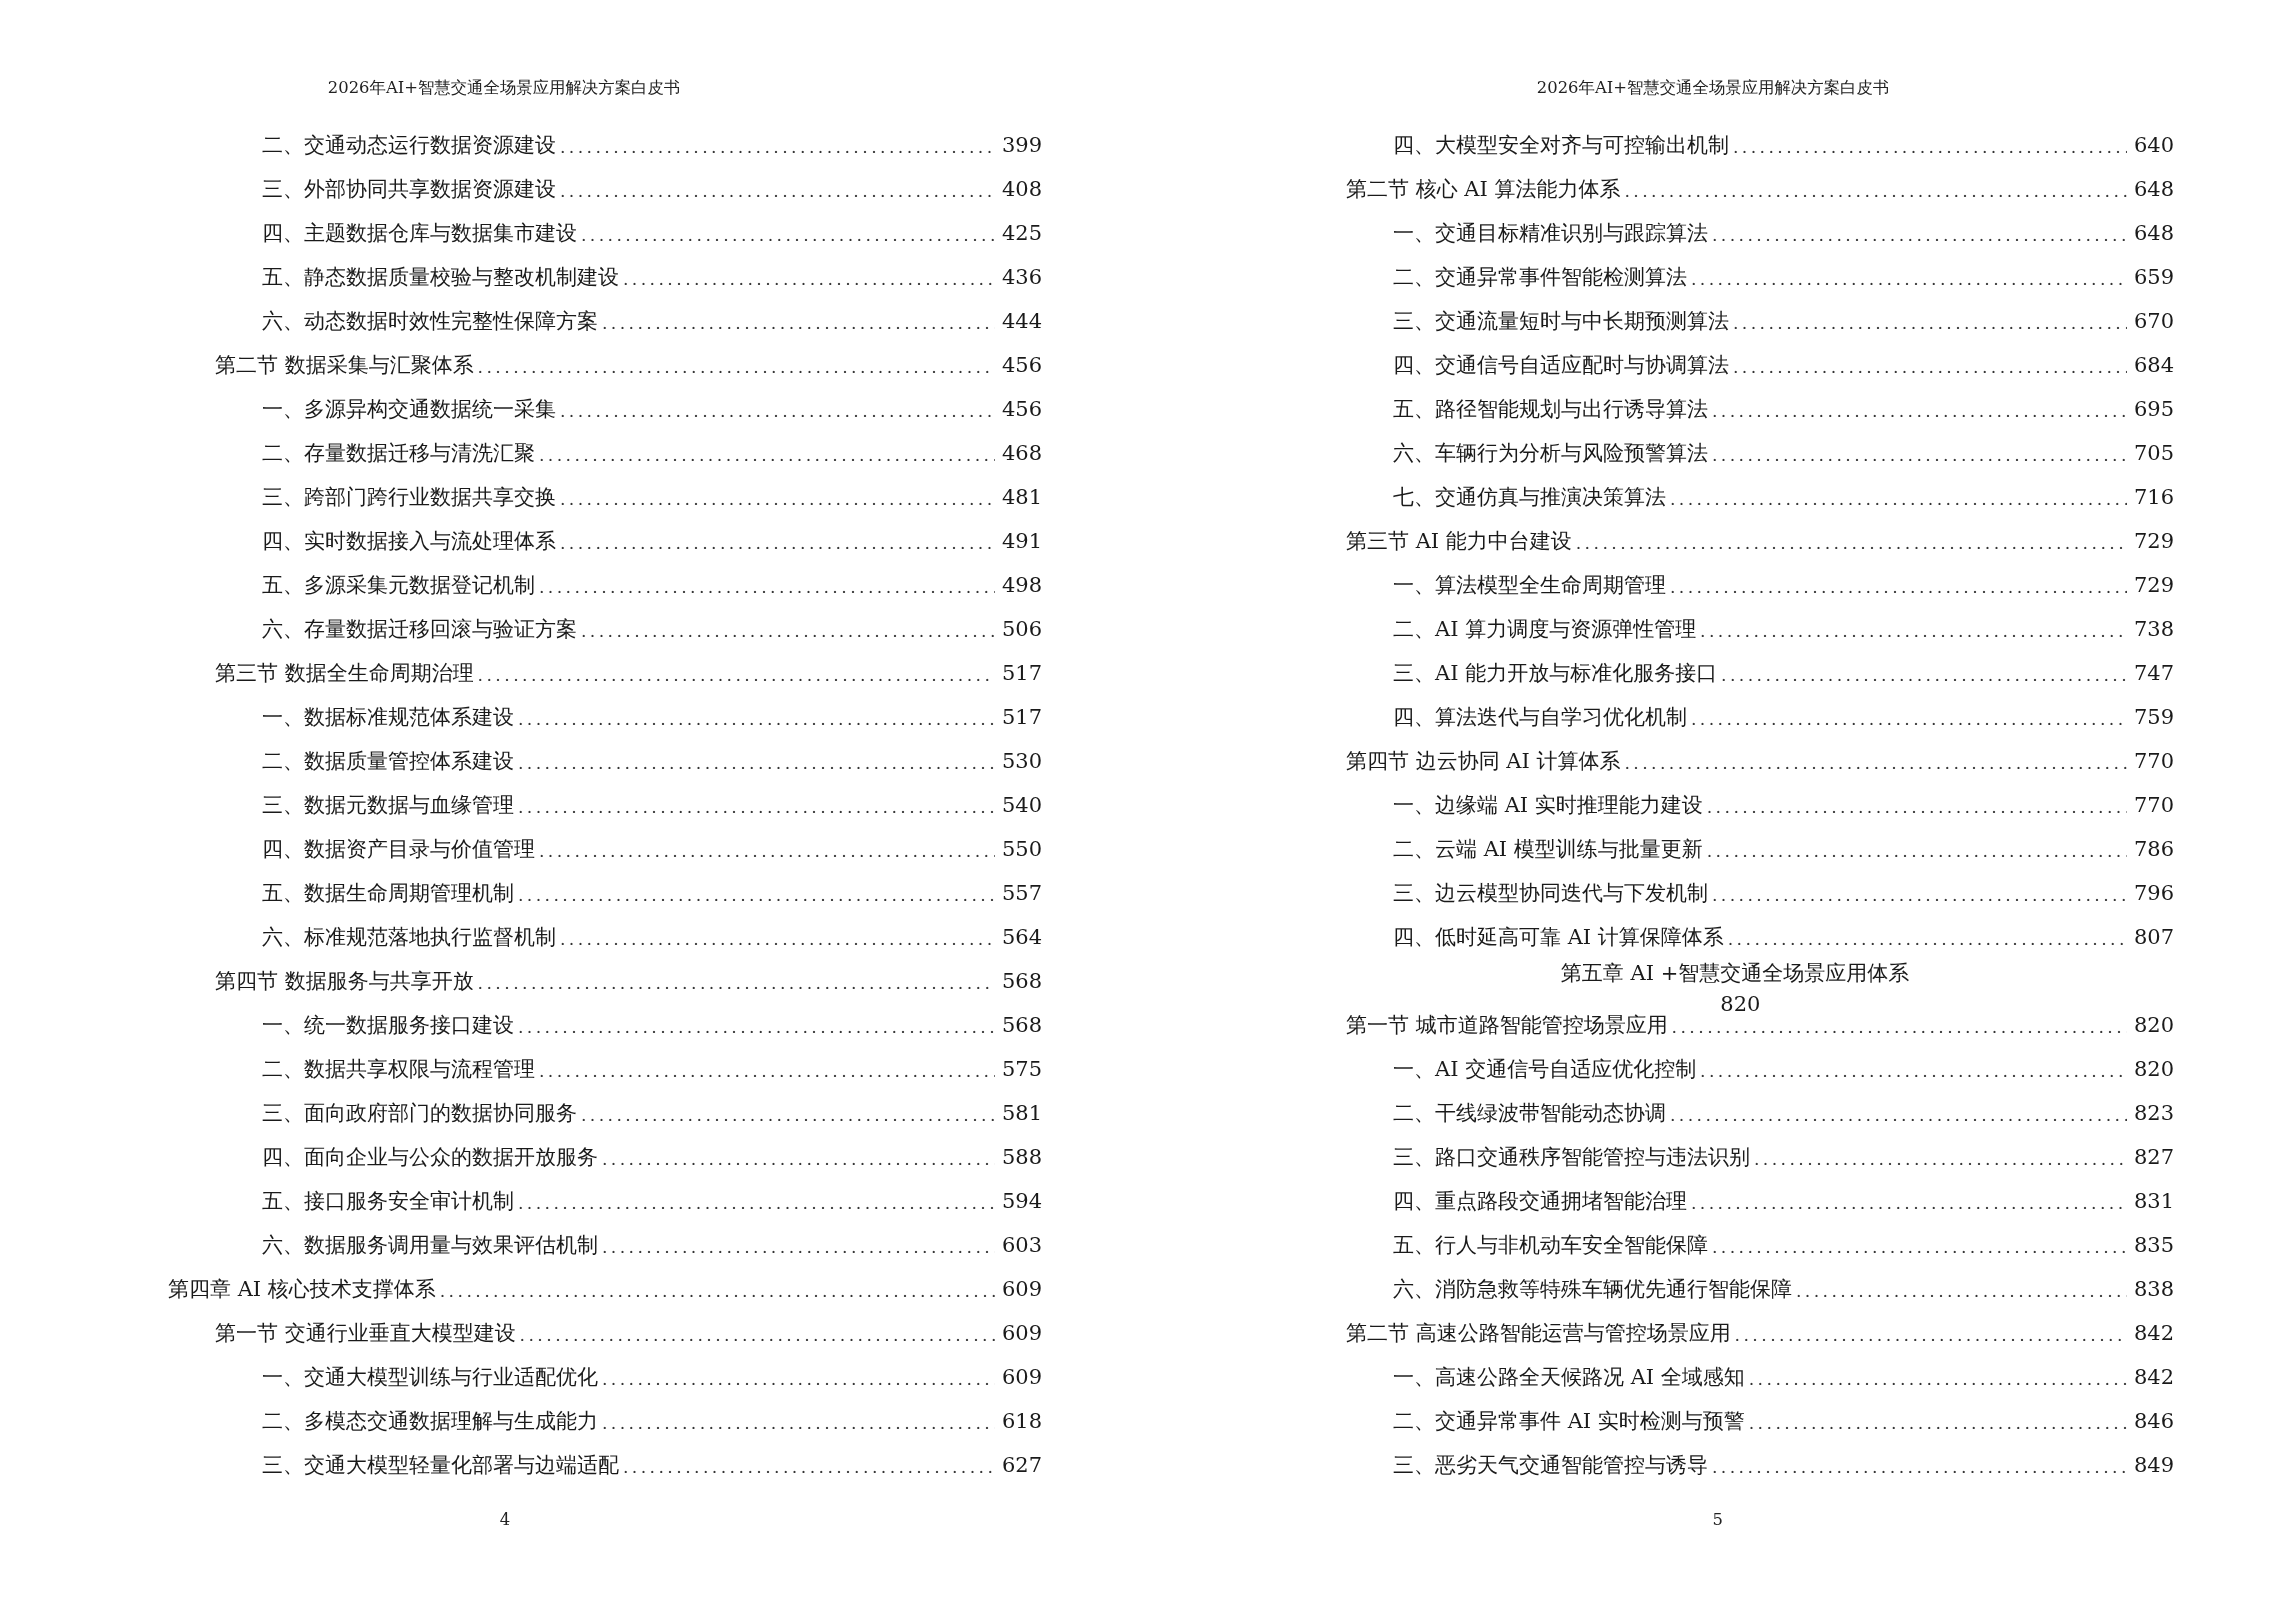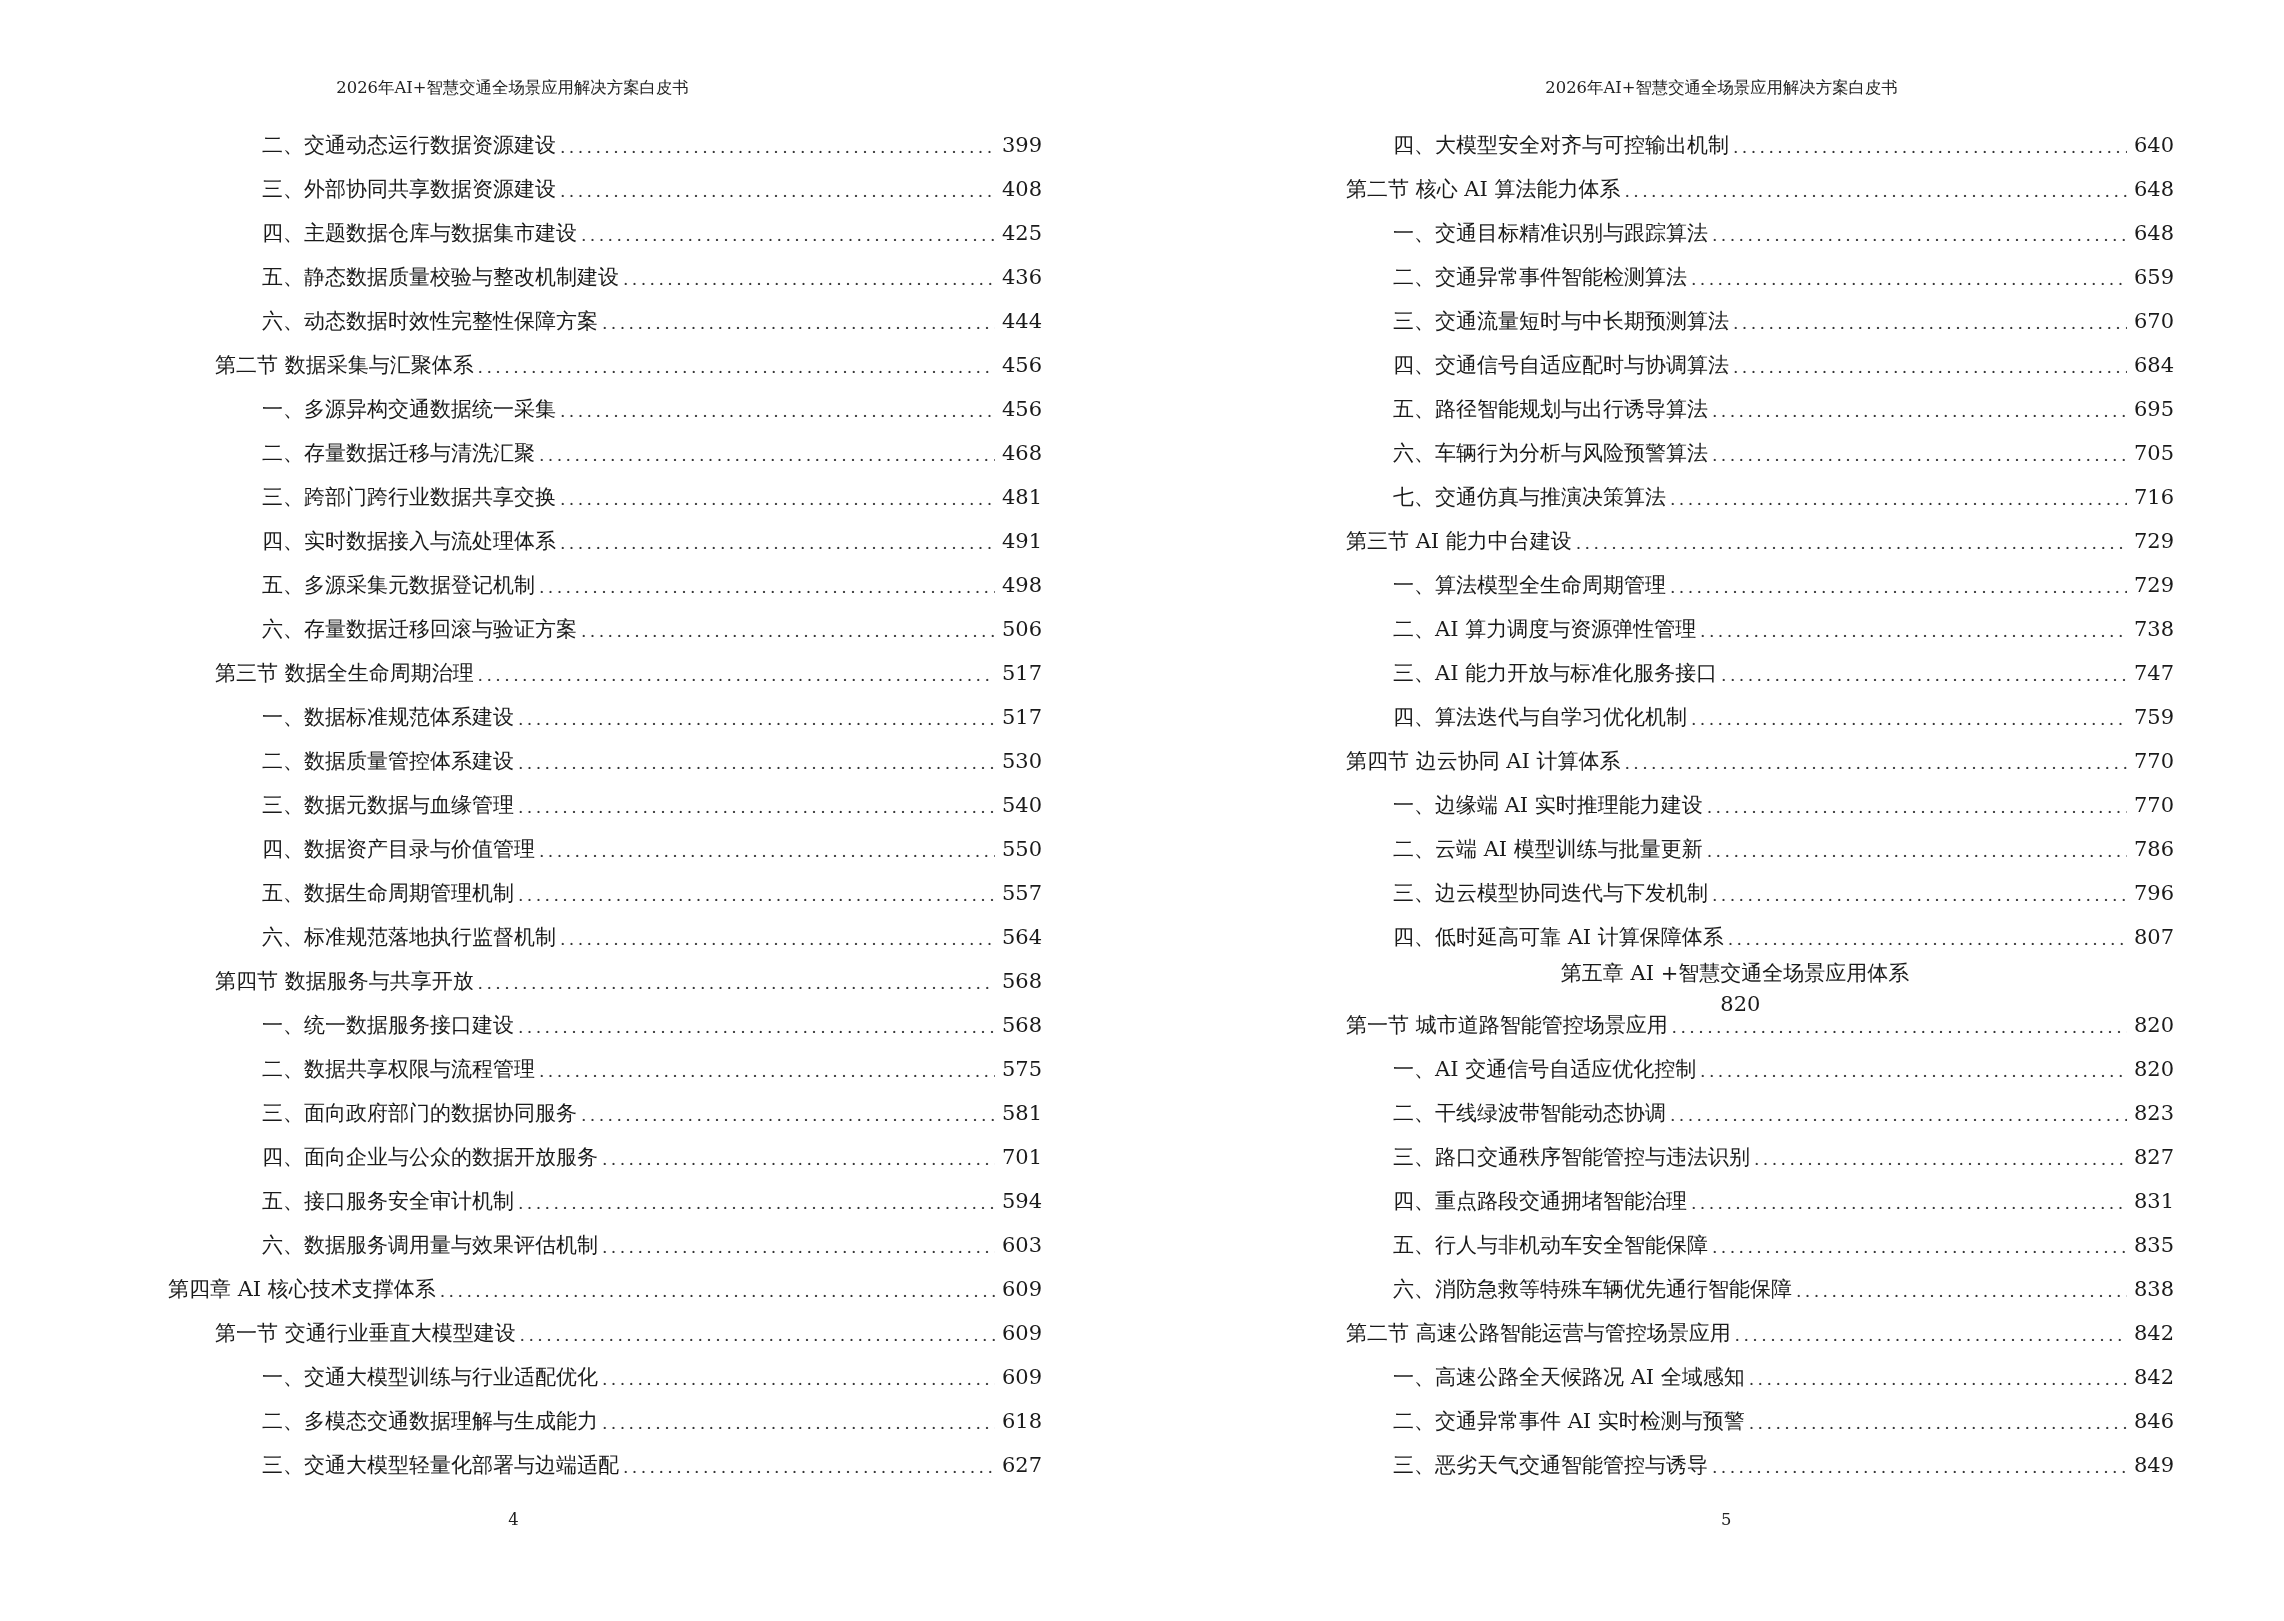--- a/index.html
+++ b/index.html
@@ -1,18 +1,18 @@
 <!DOCTYPE html>
 <html style="font-size:7.7px"><head>
 <meta charset="utf-8">
 <style>
   html, body { margin: 0; padding: 0; background: #ffffff; }
   body { width: 2284px; height: 1622px; position: relative; overflow: hidden;
          font-family: "DejaVu Serif", "Liberation Serif", serif; color: #1a1a1a; }
-  .page { position: absolute; top: 0; height: 1622px; padding-left: 17px; }
+  .page { position: absolute; top: 0; height: 1622px; }
   .page.left { left: 0; width: 1142px; }
   .page.right { left: 1142px; width: 1142px; }
   .running-header { position: absolute; top: 77px; width: 100%; text-align: center;
                     font-size: 16.4px; color: #222; }
   .page.left .running-header { left: -67px; }
   .page.right .running-header { left: 0px; }
   .toc { position: absolute; top: 119px; margin: 4px; padding: 0; list-style: none; }
   .page.left .toc { left: 0; width: 1038px; }
   .page.right .toc { left: 0; width: 1028px; }
   .toc-row { position: relative; height: 44px; display: flex; align-items: center;
@@ -150,21 +150,21 @@
         <span class="pg">575</span>
       </li>
       <li class="toc-row lvl-item">
         <span class="title">三、面向政府部门的数据协同服务</span>
         <span class="leader"></span>
         <span class="pg">581</span>
       </li>
       <li class="toc-row lvl-item">
         <span class="title">四、面向企业与公众的数据开放服务</span>
         <span class="leader"></span>
-        <span class="pg">701</span>
+        <span class="pg">588</span>
       </li>
       <li class="toc-row lvl-item">
         <span class="title">五、接口服务安全审计机制</span>
         <span class="leader"></span>
         <span class="pg">594</span>
       </li>
       <li class="toc-row lvl-item">
         <span class="title">六、数据服务调用量与效果评估机制</span>
         <span class="leader"></span>
         <span class="pg">603</span>

